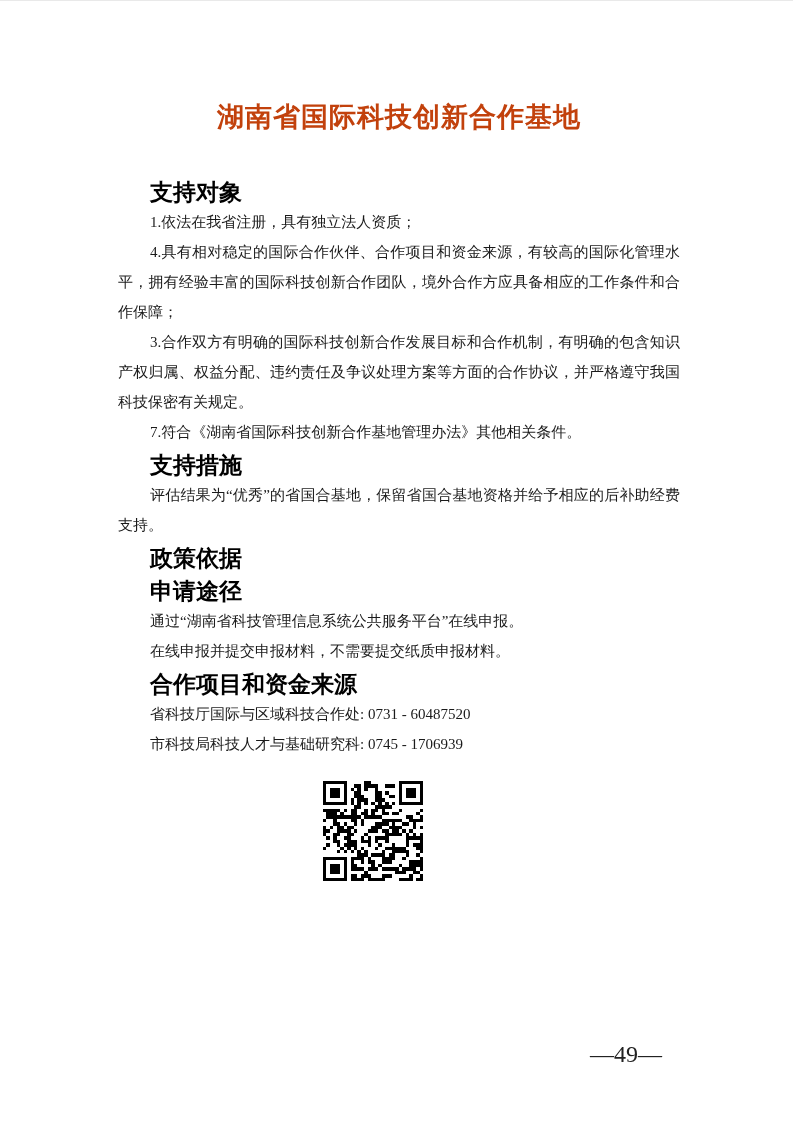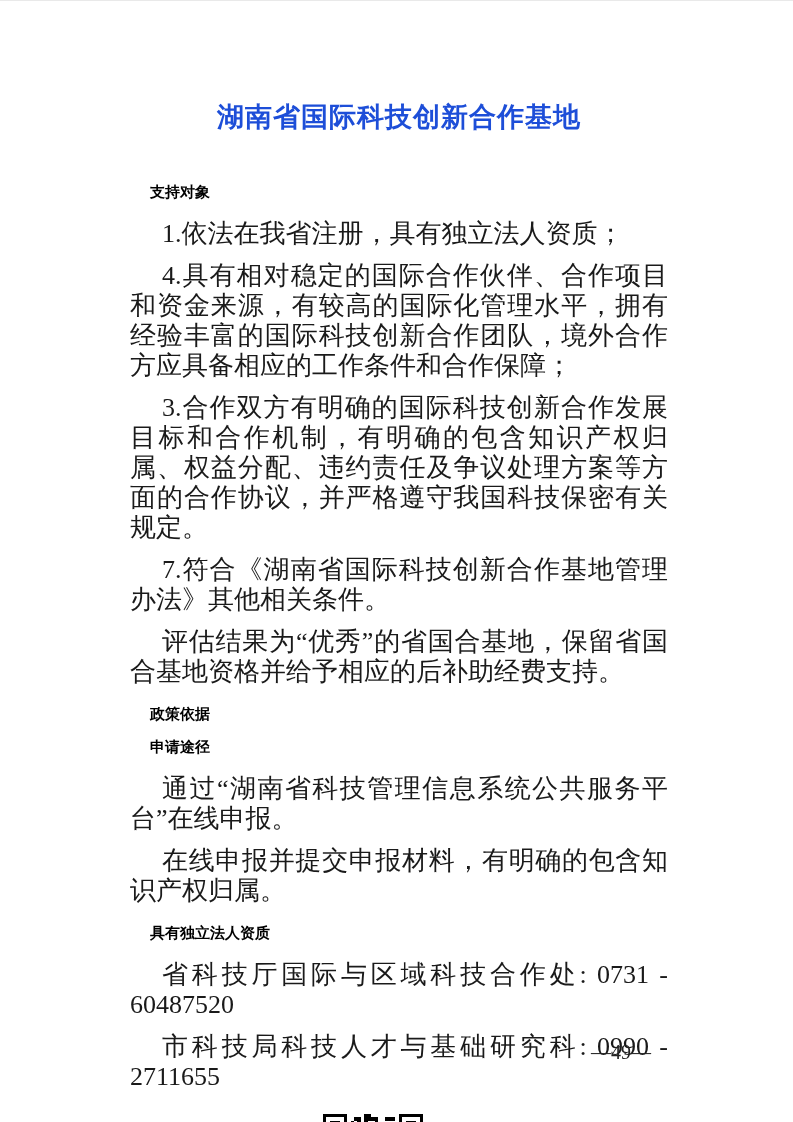--- a/index.html
+++ b/index.html
@@ -23,51 +23,51 @@
     top: 98px;
     width: 562px;
   }
   .doc-title {
     margin: 0 0 42px 0;
     text-align: center;
     font-size: 27px;
     font-weight: bold;
     letter-spacing: 1px;
     font-family: "Liberation Serif", "DejaVu Serif", serif;
-    color: #1d4ed8;
+    color: #c2410c;
   }
   .section { margin: 0; }
   .section-heading {
     margin: 3px 0 0 0;
     padding-left: 32px;
     font-family: "Liberation Sans", "DejaVu Sans", sans-serif;
     font-weight: bold;
-    font-size: 15px;
+    font-size: 23px;
     line-height: 30px;
     color: #000000;
   }
   .para {
-    margin: 12px;
-    font-size: 26px;
+    margin: 0;
+    font-size: 15px;
     line-height: 30px;
     text-indent: 32px;
     text-align: justify;
     color: #1a1a1a;
   }
   .qr-wrap {
     margin: 22px 0 0 205px;
     width: 100px;
     height: 100px;
     line-height: 0;
   }
   .page-number {
     position: absolute;
     top: 1040px;
-    right: 142px;
-    font-size: 20px;
+    right: 131px;
+    font-size: 24px;
     font-family: "Liberation Serif", "DejaVu Serif", serif;
     color: #222222;
     letter-spacing: 0px;
   }
 </style>
 </head>
 <body>
 
 <div class="page">
   <div class="content">
@@ -76,40 +76,41 @@
 
     <div class="section">
       <h2 class="section-heading">支持对象</h2>
       <p class="para">1.依法在我省注册，具有独立法人资质；</p>
       <p class="para">4.具有相对稳定的国际合作伙伴、合作项目和资金来源，有较高的国际化管理水平，拥有经验丰富的国际科技创新合作团队，境外合作方应具备相应的工作条件和合作保障；</p>
       <p class="para">3.合作双方有明确的国际科技创新合作发展目标和合作机制，有明确的包含知识产权归属、权益分配、违约责任及争议处理方案等方面的合作协议，并严格遵守我国科技保密有关规定。</p>
       <p class="para">7.符合《湖南省国际科技创新合作基地管理办法》其他相关条件。</p>
     </div>
 
     <div class="section">
+      <h2 class="section-heading">支持措施</h2>
       <p class="para">评估结果为“优秀”的省国合基地，保留省国合基地资格并给予相应的后补助经费支持。</p>
     </div>
 
     <div class="section">
       <h2 class="section-heading">政策依据</h2>
     </div>
 
     <div class="section">
       <h2 class="section-heading">申请途径</h2>
       <p class="para">通过“湖南省科技管理信息系统公共服务平台”在线申报。</p>
     </div>
 
     <div class="section">
-      <p class="para">在线申报并提交申报材料，有明确的包含知识产权归属。</p>
+      <p class="para">在线申报并提交申报材料，不需要提交纸质申报材料。</p>
     </div>
 
     <div class="section">
-      <h2 class="section-heading">具有独立法人资质</h2>
+      <h2 class="section-heading">合作项目和资金来源</h2>
       <p class="para">省科技厅国际与区域科技合作处: 0731 - 60487520</p>
-      <p class="para">市科技局科技人才与基础研究科: 0990 - 2711655</p>
+      <p class="para">市科技局科技人才与基础研究科: 0745 - 1706939</p>
     </div>
 
 
     <div class="qr-wrap" id="qr"><svg viewBox="0 0 29 29" width="100" height="100" shape-rendering="crispEdges" fill="#000000">
           <rect x="0" y="0" width="29" height="29" fill="#ffffff"></rect>
           <rect x="0" y="0" width="1" height="1"></rect>
           <rect x="1" y="0" width="1" height="1"></rect>
           <rect x="2" y="0" width="1" height="1"></rect>
           <rect x="3" y="0" width="1" height="1"></rect>
           <rect x="4" y="0" width="1" height="1"></rect>

